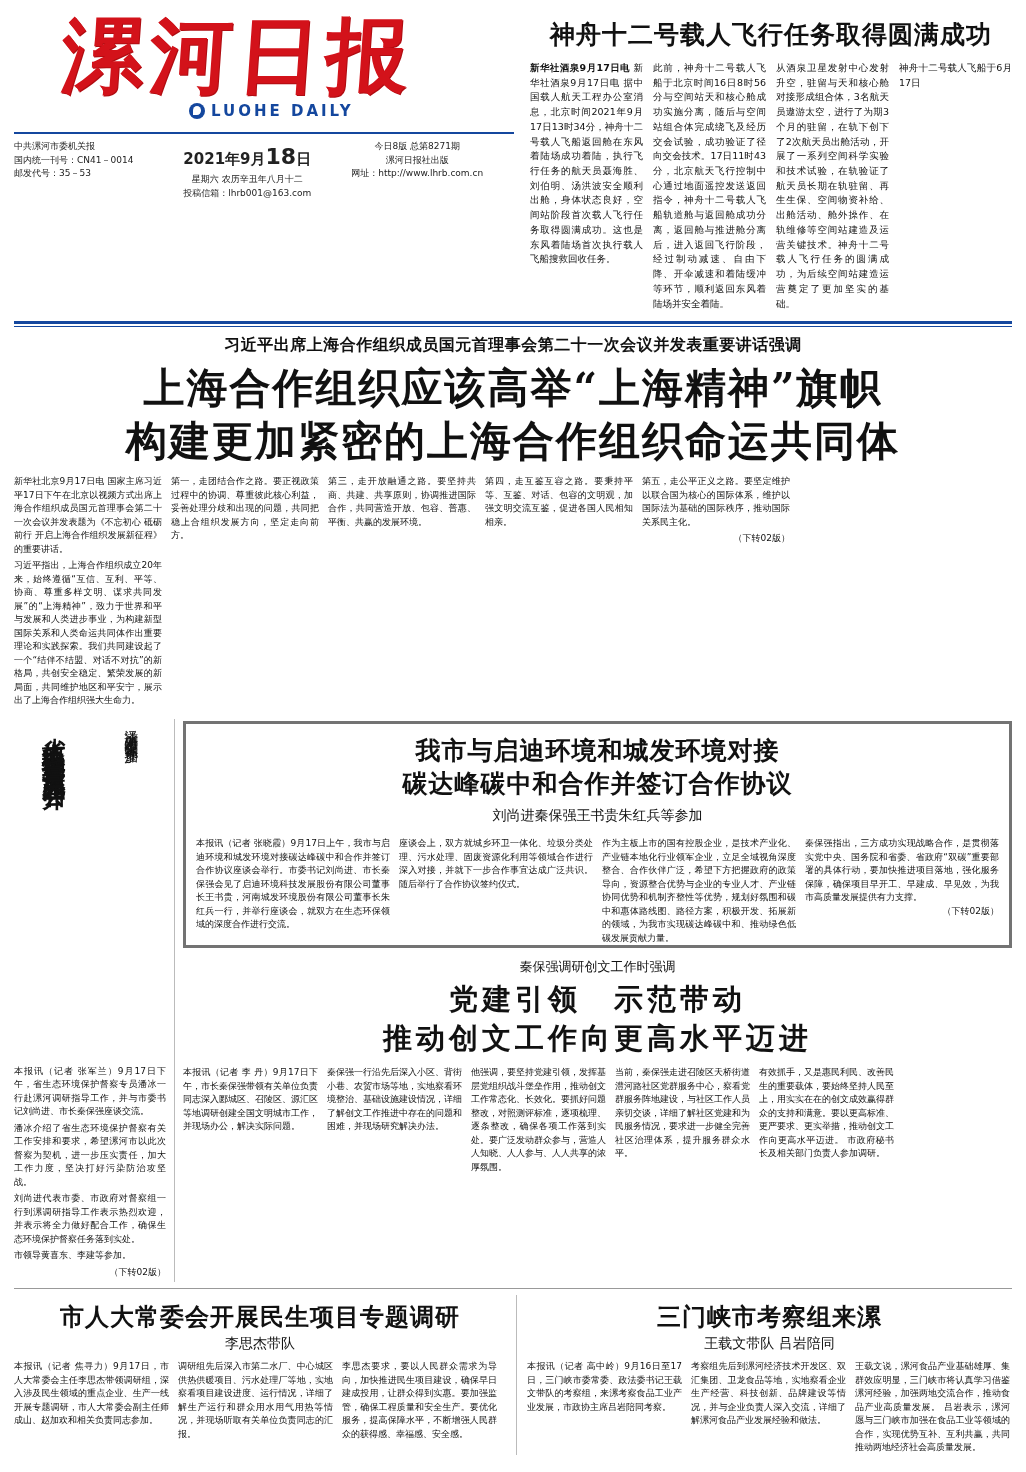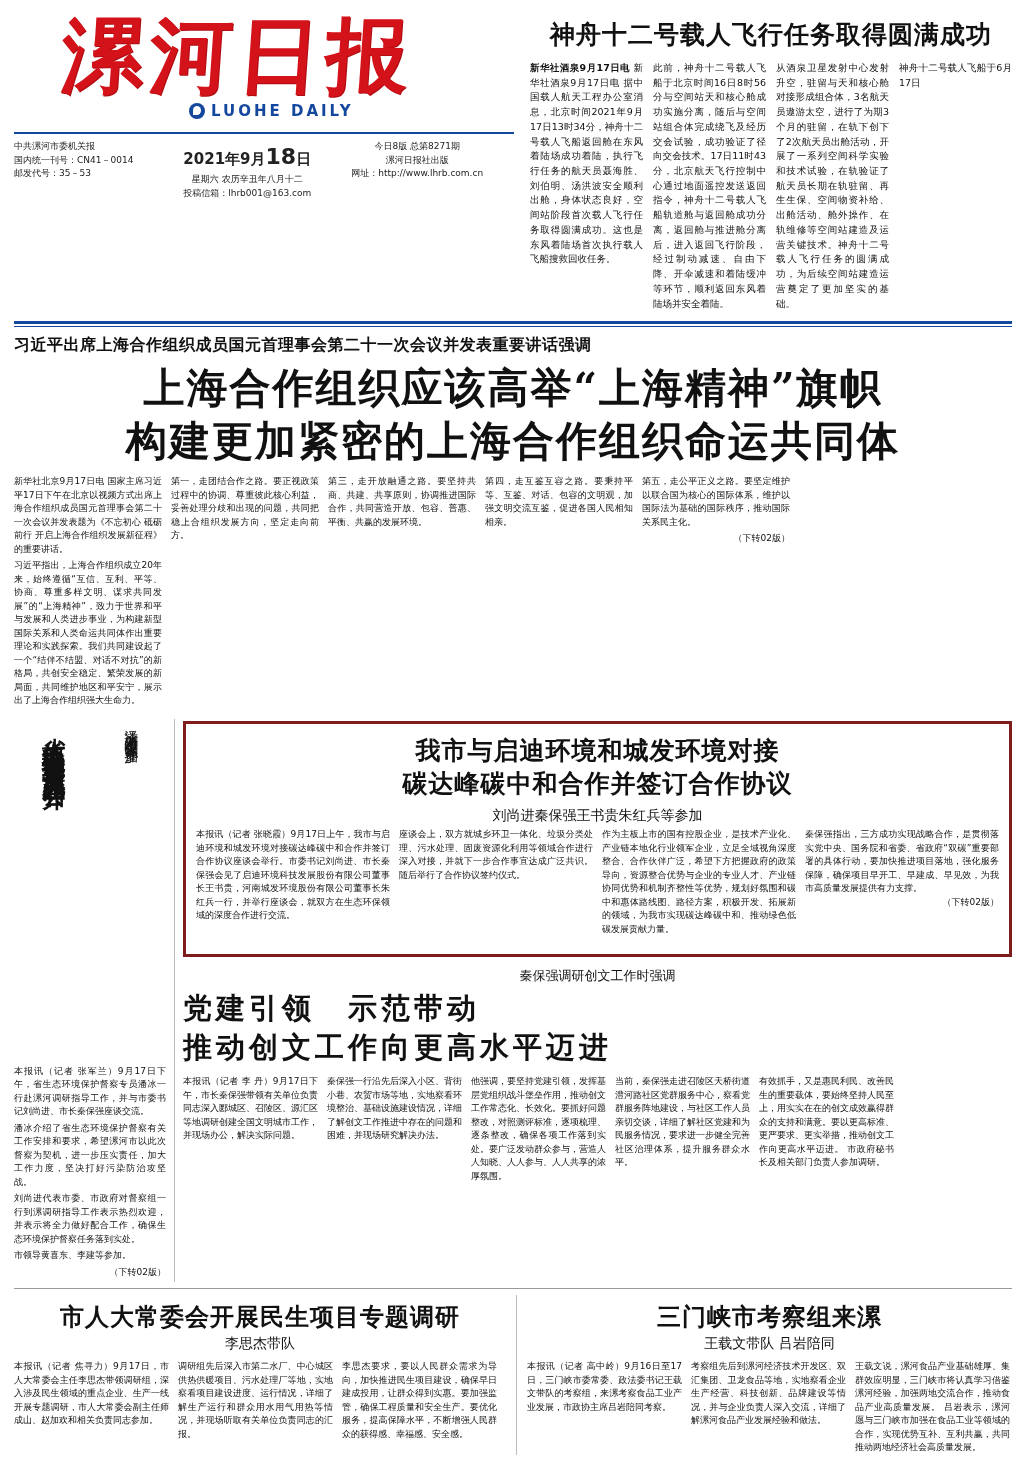--- a/index.html
+++ b/index.html
@@ -54,21 +54,21 @@
     font-family:"DejaVu Serif","Liberation Serif",serif;
     font-weight:bold;font-size:25px;letter-spacing:1px;text-align:center;margin:6px 0 10px;
   }
   .tr-cols{display:flex;gap:10px;font-size:9.5px;line-height:1.55;text-align:justify;}
   .tr-cols .c{flex:1;}
   .tr-lead{font-weight:bold;}
   .hr-blue{border:0;border-top:3px solid #14479e;margin:10px 0 0;}
   .hr-thin{border:0;border-top:1px solid #14479e;margin:2px 0 8px;}
 
   
-  .kicker{font-size:16px;font-weight:bold;margin:6px 0 6px;letter-spacing:0.5px;}
+  .kicker{text-align:center;font-size:16px;font-weight:bold;margin:6px 0 6px;letter-spacing:0.5px;}
   .headline{
     text-align:center;
     font-family:"DejaVu Serif","Liberation Serif",serif;
     font-weight:bold;font-size:41px;line-height:1.28;letter-spacing:2px;margin-bottom:8px;
   }
 
   
   .body-wrap{display:flex;gap:8px;margin-top:4px;}
   .col{font-size:9px;line-height:1.5;text-align:justify;}
   .col p{margin:0 0 3px;}
@@ -81,34 +81,34 @@
   .vert{
     writing-mode:vertical-rl;text-orientation:upright;
     font-family:"DejaVu Serif","Liberation Serif",serif;
     font-weight:bold;font-size:23px;letter-spacing:3px;
     height:340px;margin:0 auto;
   }
   .vert.small{font-size:14px;font-weight:normal;letter-spacing:2px;height:250px;}
 
   
   .redbox{
-    border:3px solid #7f1d1d;padding:8px 10px 18px;margin-top:2px;
+    border:3px solid #737373;padding:8px 10px 0;margin-top:2px;
   }
   .redbox h2{
     margin:2px 0 6px;text-align:center;
     font-family:"DejaVu Serif","Liberation Serif",serif;
     font-weight:bold;font-size:25px;line-height:1.35;letter-spacing:1px;
   }
-  .redbox .sub{text-align:center;font-size:14px;margin-bottom:3px;}
+  .redbox .sub{text-align:center;font-size:14px;margin-bottom:12px;}
   .redbox .cols{display:flex;gap:9px;font-size:9px;line-height:1.5;text-align:justify;}
   .redbox .cols .c{flex:1;}
 
   .mid-kicker{text-align:center;font-size:13px;margin:10px 0 4px;}
   .mid-head{
-    text-align:left;font-family:"DejaVu Serif","Liberation Serif",serif;
+    text-align:center;font-family:"DejaVu Serif","Liberation Serif",serif;
     font-weight:bold;font-size:29px;line-height:1.35;letter-spacing:4px;margin-bottom:8px;
   }
 
   .sec-title{
     text-align:center;font-family:"DejaVu Serif","Liberation Serif",serif;
     font-weight:bold;font-size:24px;letter-spacing:1px;margin:6px 0 2px;
   }
   .sec-sub{text-align:center;font-size:14px;margin-bottom:7px;}
   hr.rule{border:0;border-top:1px solid #999;margin:6px 0;}
 </style>

